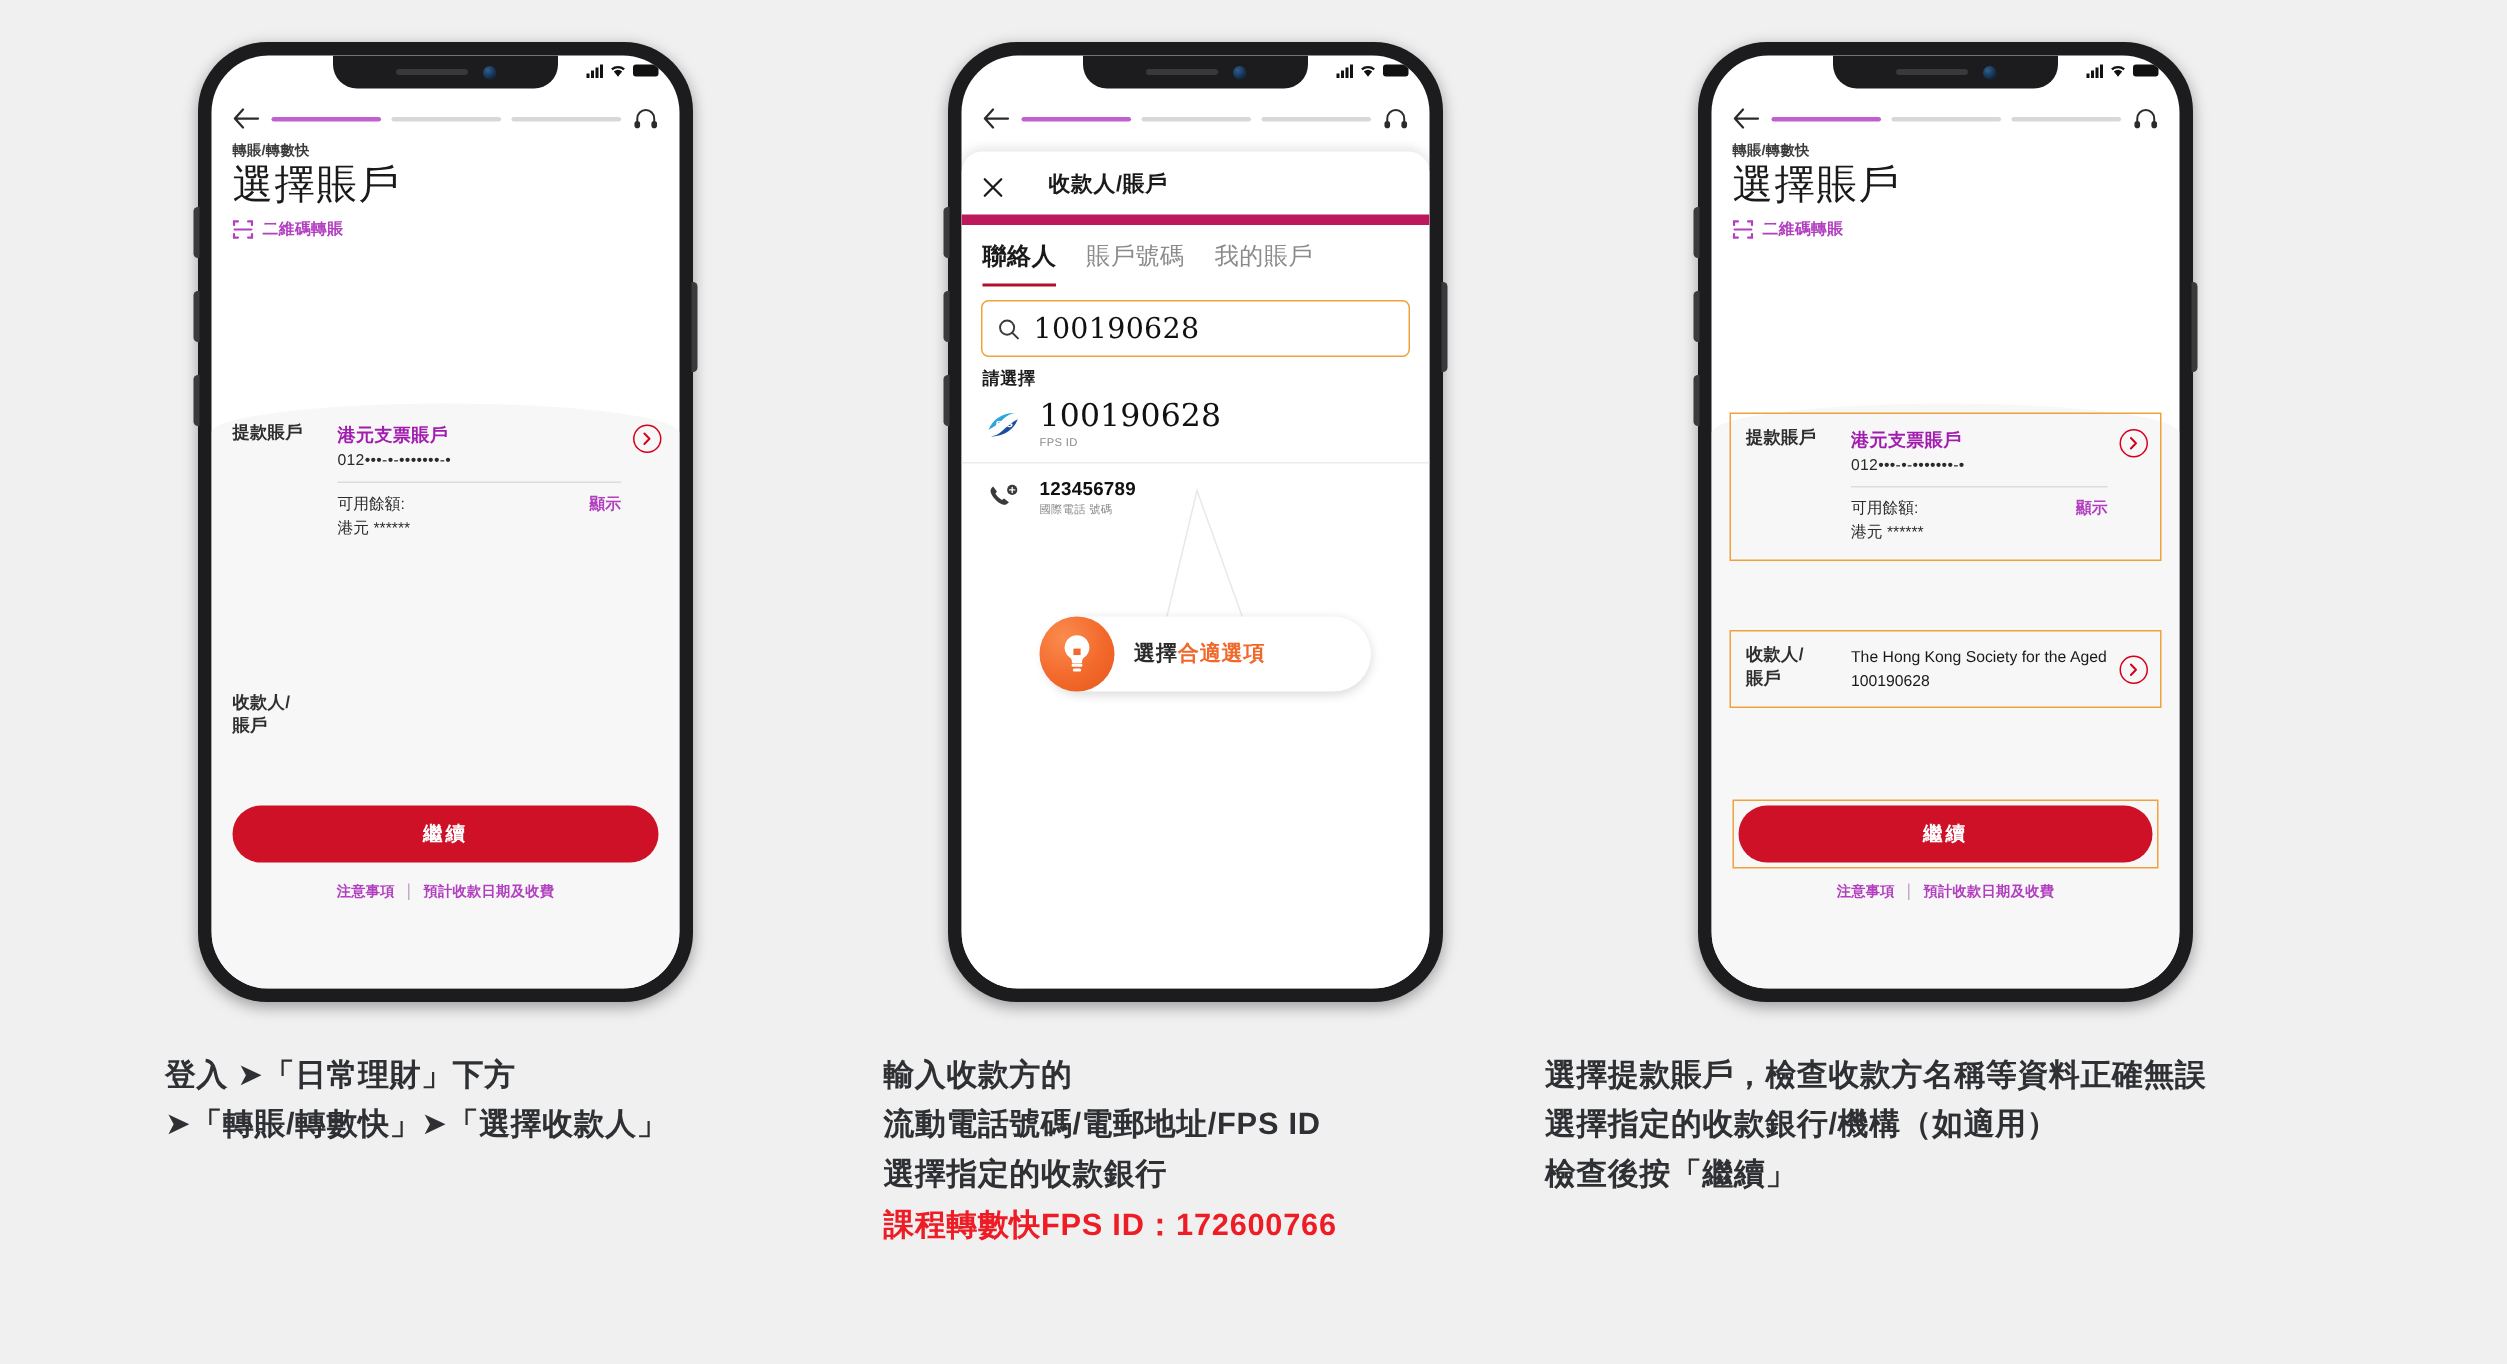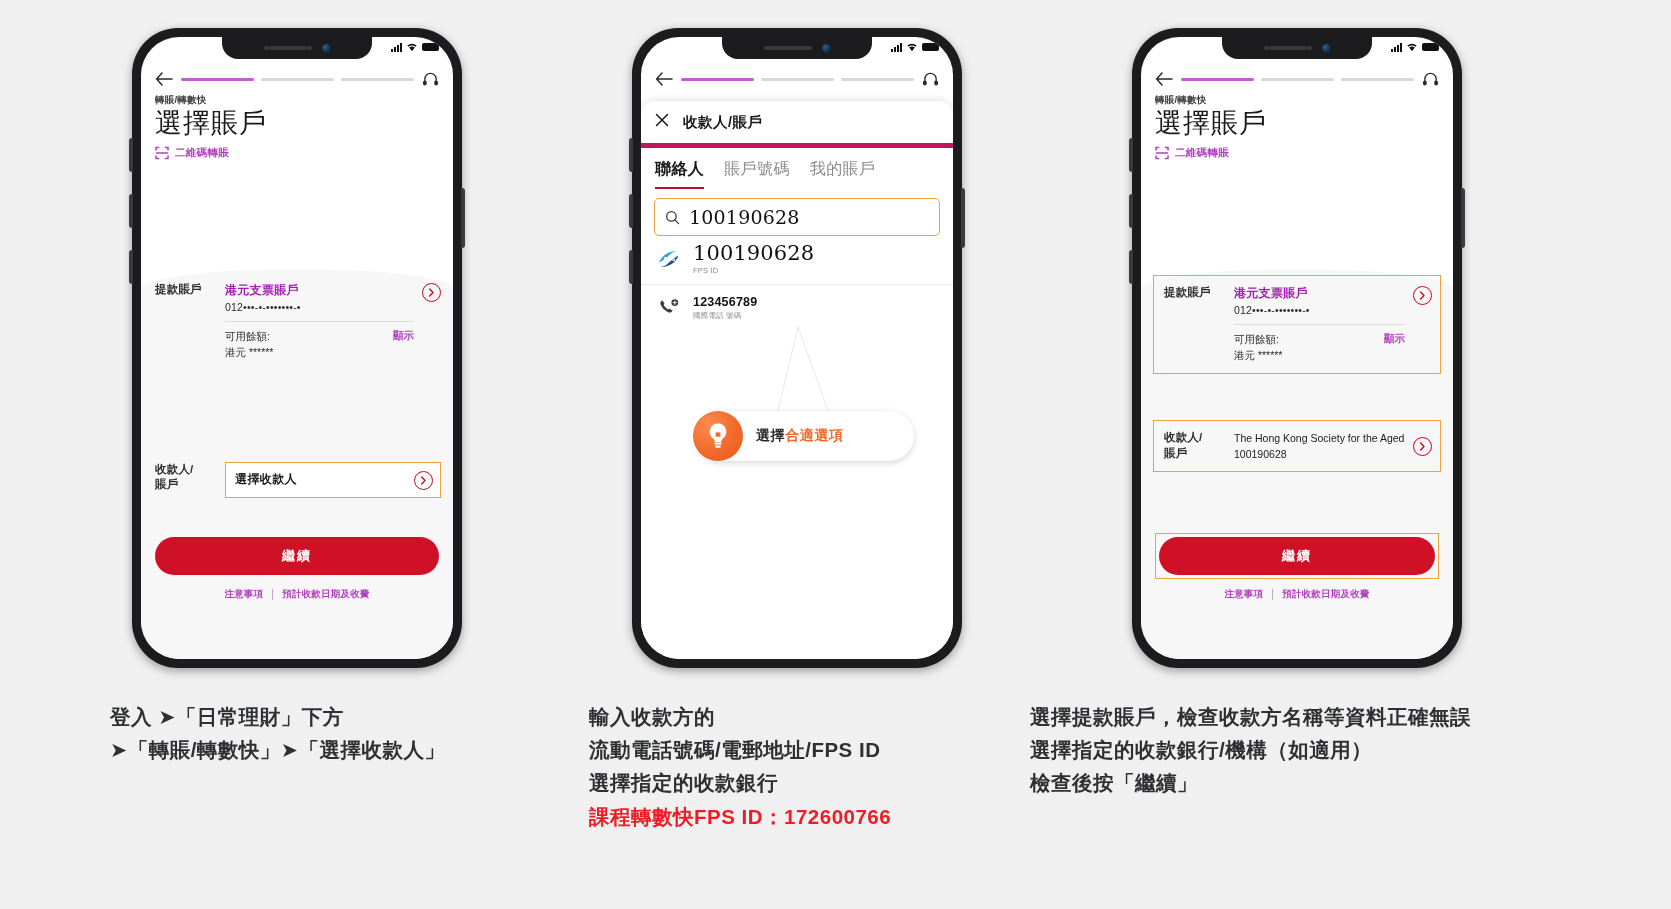--- a/index.html
+++ b/index.html
@@ -170,23 +170,23 @@
   .hl-pad { padding-bottom: 9px; }
 
   
   .sheet {
     position: absolute; left: 0; right: 0; top: 64px; bottom: 0;
     background: #fff;
     border-radius: 14px 14px 0 0;
     box-shadow: 0 -2px 7px rgba(0,0,0,.10);
   }
   .sheet-head {
-    display: flex; align-items: flex-start; gap: 14px;
+    display: flex; align-items: flex-end; gap: 30px;
     padding: 12px 14px 11px 14px;
-    border-bottom: 5px solid #be185d;
+    border-bottom: 7px solid #be185d;
   }
   .x-ico { width: 14px; height: 14px; flex: 0 0 auto; }
   .sheet-title { font-size: 14.5px; font-weight: bold; color: #1a1a1a; letter-spacing: .5px; }
   .tabs { display: flex; gap: 20px; padding: 11px 14px 0 14px; }
   .tab { font-size: 16px; color: #8b8b8b; padding-bottom: 7px; letter-spacing: .4px; }
   .tab.active { color: #1a1a1a; font-weight: bold; border-bottom: 2.5px solid #b3112a; }
   .search-wrap { padding: 9px 13px 0 13px; }
   .search-box {
     border: 1.8px solid #efa23c; border-radius: 5px;
     background: #fff;
@@ -322,28 +322,20 @@
               <div class="chev">
                 <svg width="7" height="9" viewBox="0 0 7 9">
                     <path d="M1.6 1 5 4.5 1.6 8" stroke="#d6001c" stroke-width="1.3" fill="none" stroke-linecap="round" stroke-linejoin="round"></path>
                   </svg>
               </div>
             </div>
 
             <div class="field-row" style="margin-top:88px;">
               <div class="field-label" style="white-space:pre-line;">收款人/
 賬戶</div>
-              <div class="select-box">
-                <span class="ph">選擇收款人</span>
-                <span class="chev">
-                  <svg width="7" height="9" viewBox="0 0 7 9">
-                      <path d="M1.6 1 5 4.5 1.6 8" stroke="#d6001c" stroke-width="1.3" fill="none" stroke-linecap="round" stroke-linejoin="round"></path>
-                    </svg>
-                </span>
-              </div>
             </div>
 
             <div class="cta-wrap">
               <div class="cta">繼續</div>
             </div>
             <div class="footlinks">
               <span>注意事項</span>
               <span class="divider"></span>
               <span>預計收款日期及收費</span>
             </div>
@@ -413,20 +405,21 @@
             <div class="search-wrap">
               <div class="search-box">
                 <svg class="search-ico" viewBox="0 0 15 15">
                     <circle cx="6.4" cy="6.4" r="4.7" stroke="#3a3a3a" stroke-width="1.3" fill="none"></circle>
                     <path d="M9.9 9.9 13.6 13.6" stroke="#3a3a3a" stroke-width="1.3" stroke-linecap="round"></path>
                   </svg>
                 <span class="search-val">100190628</span>
               </div>
             </div>
 
+            <div class="sec-label strong">請選擇</div>
 
             <div class="opt-row">
               <svg class="opt-ico" viewBox="0 0 26 24">
                 <path d="M3 15.5c2.8-7 9.5-11.6 18-11.2-3 .3-5.6 1.6-7.4 3.4C10.6 10.8 7.2 13.4 3 15.5Z" fill="#2aa5dd"></path>
                 <path d="M22.5 8.5c-2.6 7-9.4 11.8-18 11.4 3-.3 5.6-1.6 7.4-3.4 3-3.1 6.4-5.8 10.6-8Z" fill="#1b4f9c"></path>
                 <text x="7.6" y="13.6" font-family="DejaVu Sans, sans-serif" font-size="5.6" font-style="italic" font-weight="bold" fill="#ffffff">FPS</text>
               </svg>
               <div class="opt-main">
                 <div class="opt-big">100190628</div>
                 <div class="opt-sub">FPS ID</div>

